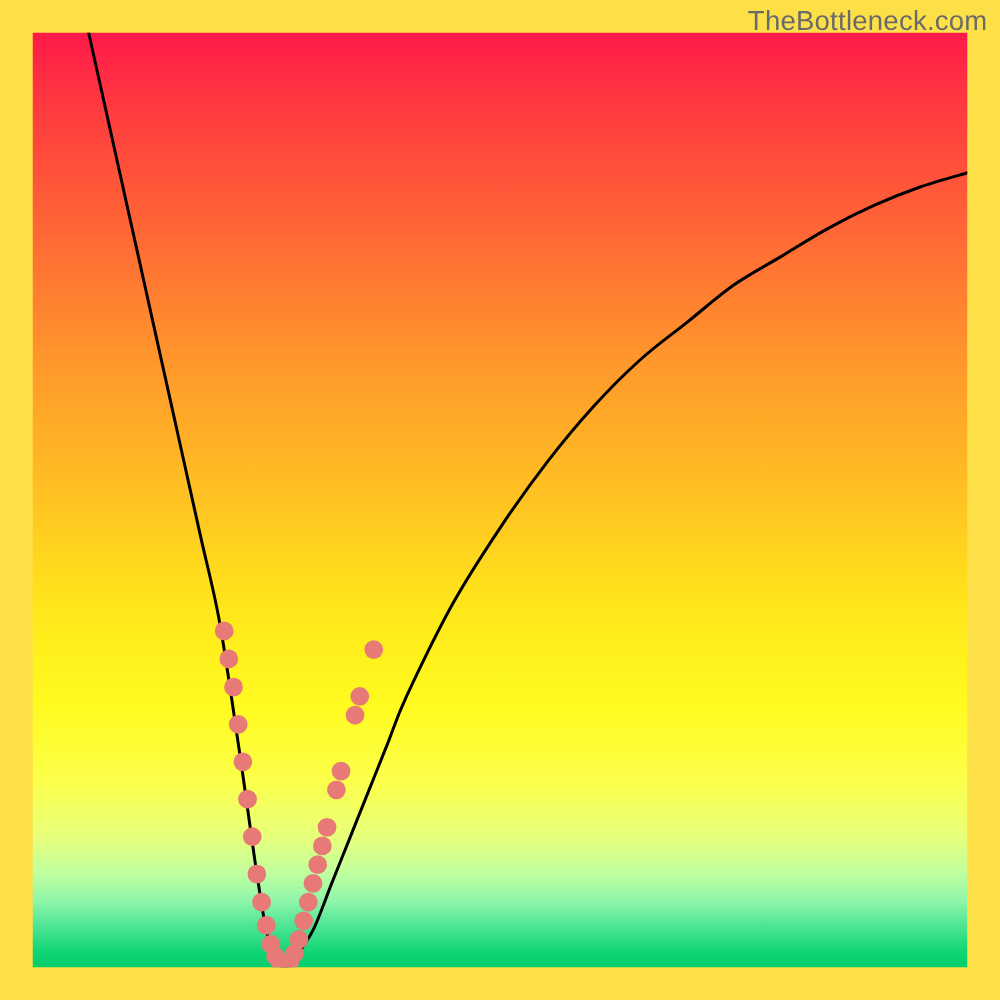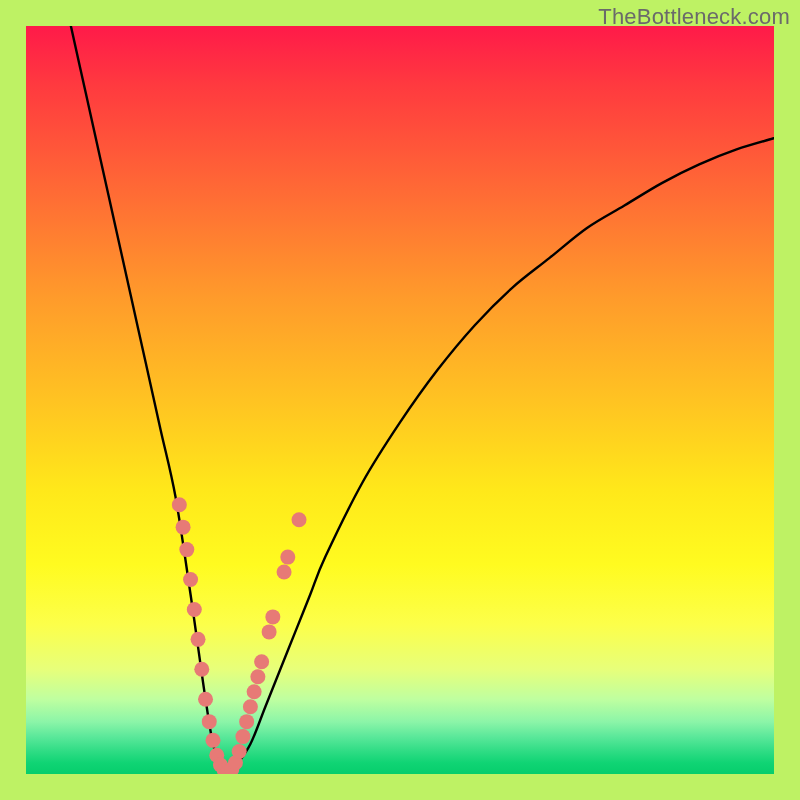--- a/index.html
+++ b/index.html
@@ -10,21 +10,21 @@
     overflow: hidden;
     background: #000;
     font-family: Arial, Helvetica, sans-serif;
   }
   .frame {
     position: absolute;
     top: 0;
     left: 0;
     width: 800px;
     height: 800px;
-    background: #bef264;
+    background: #fde047;
     text-decoration: underline;
   }
   .plot {
     position: absolute;
     top: 26px;
     left: 26px;
     width: 748px;
     height: 748px;
     overflow: hidden;
   }

